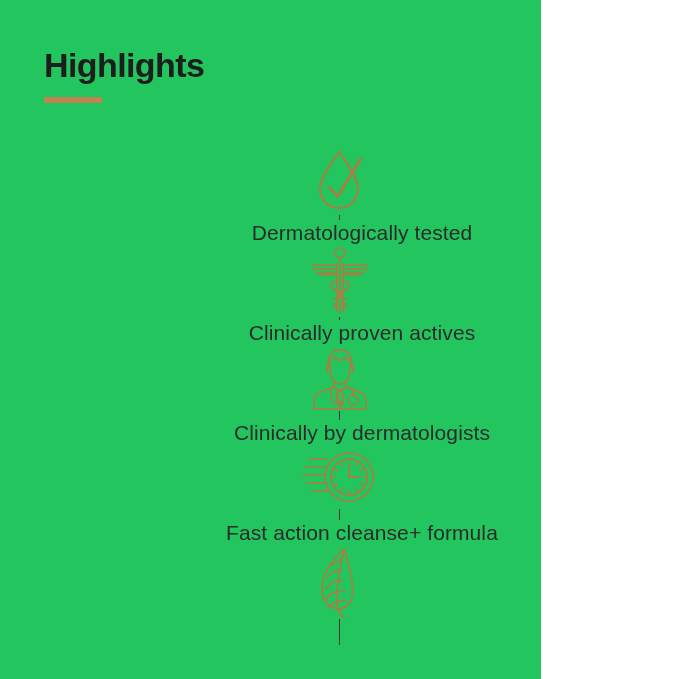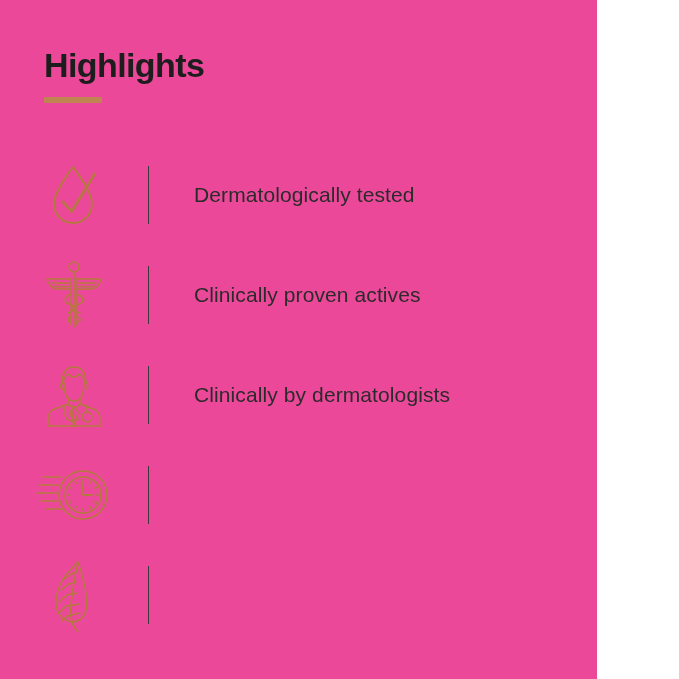--- a/index.html
+++ b/index.html
@@ -8,23 +8,23 @@
   }
   body {
     width: 679px;
     height: 679px;
     background: #ffffff;
     font-family: "Liberation Sans", sans-serif;
     overflow: hidden;
   }
   .page {
     position: relative;
-    width: 597px;
+    width: 541px;
     height: 679px;
-    background: #ec4899;
+    background: #22c55e;
     box-sizing: border-box;
   }
 
   
   .header {
     position: absolute;
     left: 44px;
     top: 48px;
   }
   .page-title {
@@ -50,20 +50,21 @@
     position: absolute;
     left: 0;
     top: 145px;
     width: 679px;
   }
   .highlight-row {
     position: relative;
     display: flex;
     align-items: center;
     height: 100px;
+    flex-direction: column;
   }
   .icon-cell {
     width: 148px;
     min-width: 148px;
     display: flex;
     align-items: center;
     justify-content: center;
   }
   .icon-cell svg {
     display: block;
@@ -178,20 +179,23 @@
             <path d="M34.6 24.2 L36.3 25.2 M59.7 38.8 L61.4 39.8 M40.2 45.4 L41.2 43.7 M54.8 20.3 L55.8 18.6"></path>
             <path d="M26 14 L8 14"></path>
             <path d="M23 22 L4 22"></path>
             <path d="M22 30 L2 30"></path>
             <path d="M23 38 L6 38"></path>
             <path d="M27 46 L11 46"></path>
           </svg>
         </span>
       </div>
       <div class="divider"></div>
+      <div class="label-cell">
+        <span class="row-label">Fast action cleanse+ formula</span>
+      </div>
     </div>
 
     <div class="highlight-row">
       <div class="icon-cell">
         <span>
           <svg width="50" height="74" viewBox="0 0 50 74" fill="none" stroke="#b5793f" stroke-width="1.5" stroke-linecap="round" stroke-linejoin="round">
             <path d="M29 4 C18 14 8 28 7 42 C6 52 11 60 19 63 C27 66 35 61 37 52 C39 41 35 22 29 4 Z"></path>
             <path d="M29 4 C26 18 23 34 22 47 C21 56 22 62 24 67 L29 74"></path>
             <path d="M22 16 L15 21 M22 16 L27 14"></path>
             <path d="M20 26 L12 32 M20 26 L27 24"></path>

